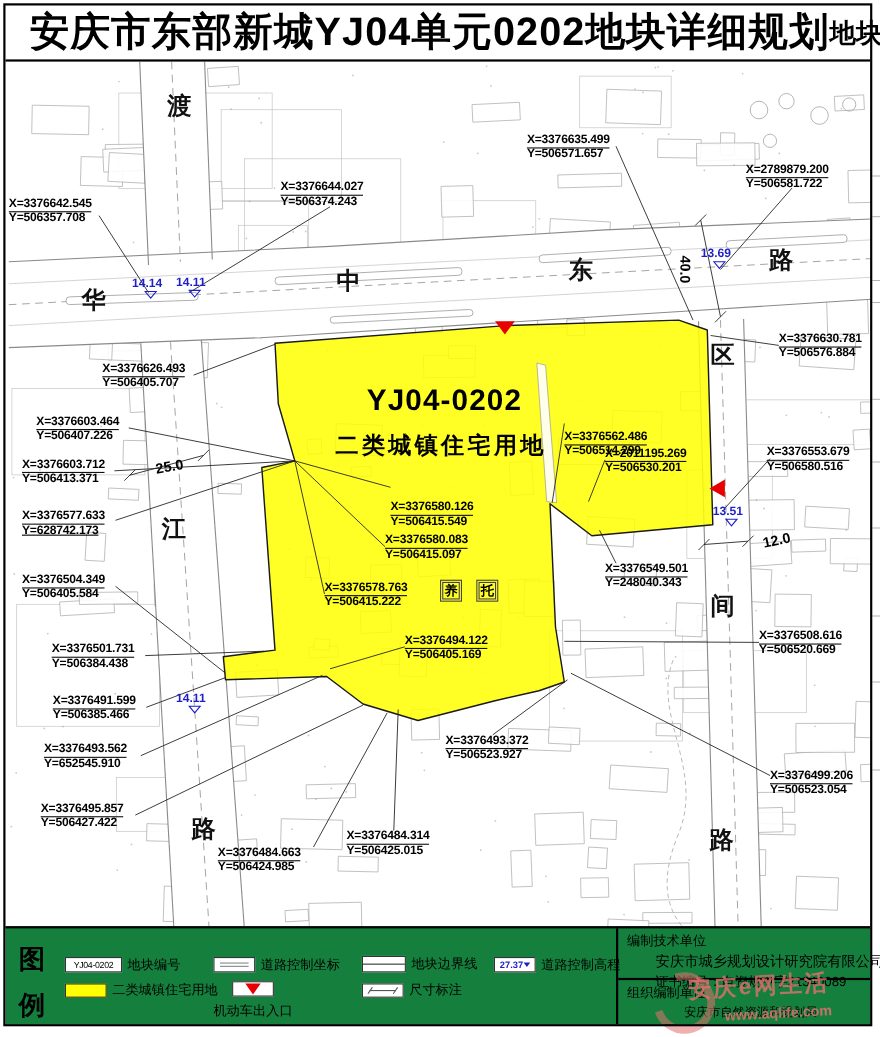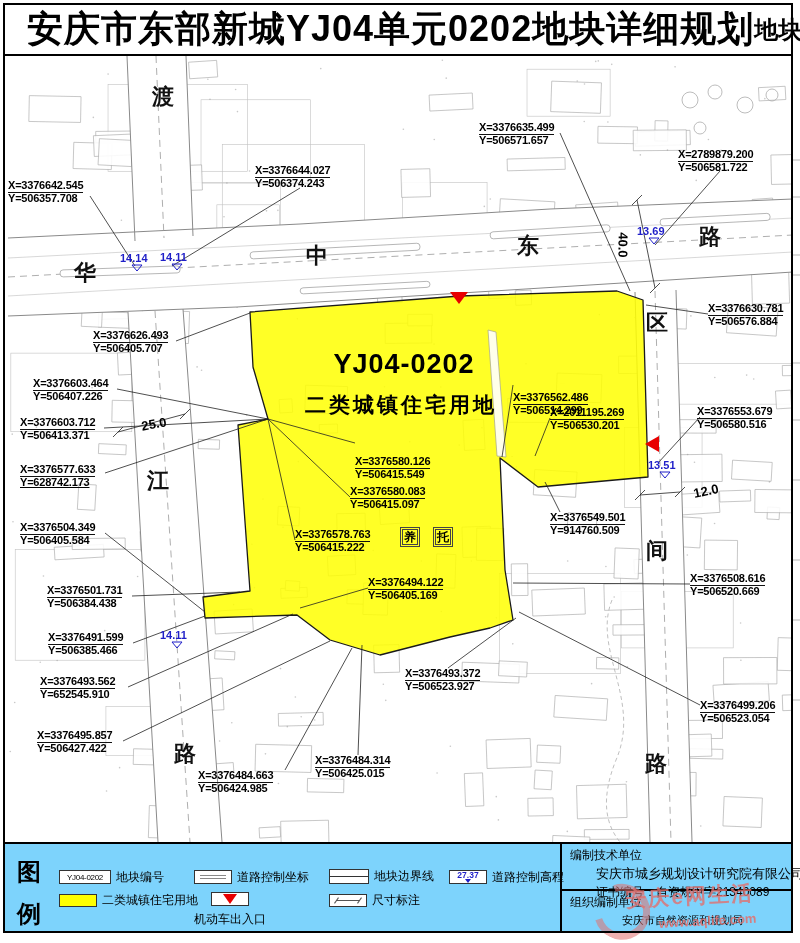--- a/index.html
+++ b/index.html
@@ -23,33 +23,33 @@
   .elev{position:absolute;font-size:11px;font-weight:bold;white-space:nowrap;}
   .dim{position:absolute;font-size:13px;font-weight:bold;white-space:nowrap;transform-origin:center;}
   .plot-code{position:absolute;left:404px;top:364px;transform:translate(-50%,-50%);
              font-size:27px;font-weight:bold;letter-spacing:1px;white-space:nowrap;}
   .plot-use{position:absolute;left:401px;top:405px;transform:translate(-50%,-50%);
             font-size:21px;font-weight:bold;letter-spacing:3px;white-space:nowrap;}
   .care{position:absolute;width:20px;height:20px;transform:translate(-50%,-50%);
         border:3px double #444;box-sizing:border-box;display:flex;align-items:center;
         justify-content:center;font-size:12px;font-weight:bold;}
   
-  #panel{position:absolute;left:5px;top:842px;width:786px;height:89px;background:#7dd3fc;
+  #panel{position:absolute;left:5px;top:842px;width:786px;height:89px;background:#15803d;
          border-top:2px solid #000;box-sizing:border-box;z-index:3;}
   .lgd-char{position:absolute;font-size:24px;font-weight:bold;}
   .legend-item{position:absolute;display:flex;align-items:center;gap:5px;height:16px;}
   .legend-item .lbl{font-size:12px;white-space:nowrap;}
   .sw{box-sizing:border-box;border:1px solid #333;background:#fff;position:relative;
       display:flex;align-items:center;justify-content:center;flex:none;}
   .sw.code{width:52px;height:14px;font-size:8px;letter-spacing:-0.3px;}
   .sw.coordbox{width:38px;height:14px;flex-direction:column;gap:2px;}
   .sw.coordbox i{display:block;width:26px;height:1px;background:#888;}
   .sw.bound{width:40px;height:15px;}
   .sw.bound i{display:block;width:100%;height:1px;background:#333;}
-  .sw.elevbox{width:38px;height:14px;flex-direction:column;}
+  .sw.elevbox{width:38px;height:14px;flex-direction:row;}
   .sw.elevbox .v{font-size:8.5px;font-weight:bold;color:#1f1fc8;line-height:8px;}
   .sw.elevbox .t{width:0;height:0;border-left:3px solid transparent;border-right:3px solid transparent;
                  border-top:4px solid #1f1fc8;}
   .sw.fill{width:38px;height:13px;background:#ffff00;}
   .sw.ent{width:38px;height:14px;}
   .sw.ent i{width:0;height:0;border-left:7px solid transparent;border-right:7px solid transparent;
             border-top:10px solid #e80000;}
   .sw.dims{width:38px;height:13px;}
   .sw.dims .ln{width:24px;height:1px;background:#555;position:relative;}
   .sw.dims .sl{position:absolute;width:7px;height:1px;background:#555;top:0;}
@@ -478,21 +478,21 @@
       <div class="coord" style="left: 33px; top: 378px;"><span class="xv">X=3376603.464</span><br><span>Y=506407.226</span></div>
       <div class="coord" style="left: 20px; top: 417px;"><span class="xv">X=3376603.712</span><br><span>Y=506413.371</span></div>
       <div class="coord" style="left: 20px; top: 464px; text-decoration: underline;"><span class="xv">X=3376577.633</span><br><span>Y=628742.173</span></div>
       <div class="coord" style="left: 20px; top: 522px;"><span class="xv">X=3376504.349</span><br><span>Y=506405.584</span></div>
       <div class="coord" style="left: 513px; top: 372px; margin-top: 20px;"><span class="xv">X=3376562.486</span><br><span>Y=506514.299</span></div>
       <div class="coord" style="left: 550px; top: 407px;"><span class="xv">X=2011195.269</span><br><span>Y=506530.201</span></div>
       <div class="coord" style="left: 697px; top: 406px;"><span class="xv">X=3376553.679</span><br><span>Y=506580.516</span></div>
       <div class="coord" style="left: 355px; top: 456px;"><span class="xv">X=3376580.126</span><br><span>Y=506415.549</span></div>
       <div class="coord" style="left: 350px; top: 486px;"><span class="xv">X=3376580.083</span><br><span>Y=506415.097</span></div>
       <div class="coord" style="left: 295px; top: 529px;"><span class="xv">X=3376578.763</span><br><span>Y=506415.222</span></div>
-      <div class="coord" style="left: 550px; top: 512px;"><span class="xv">X=3376549.501</span><br><span>Y=914760.509</span></div>
+      <div class="coord" style="left: 550px; top: 512px;"><span class="xv">X=3376549.501</span><br><span>Y=248040.343</span></div>
       <div class="coord" style="left: 690px; top: 573px;"><span class="xv">X=3376508.616</span><br><span>Y=506520.669</span></div>
       <div class="coord" style="left: 368px; top: 577px;"><span class="xv">X=3376494.122</span><br><span>Y=506405.169</span></div>
       <div class="coord" style="left: 47px; top: 585px;"><span class="xv">X=3376501.731</span><br><span>Y=506384.438</span></div>
       <div class="coord" style="left: 48px; top: 632px;"><span class="xv">X=3376491.599</span><br><span>Y=506385.466</span></div>
       <div class="coord" style="left: 40px; top: 676px;"><span class="xv">X=3376493.562</span><br><span>Y=652545.910</span></div>
       <div class="coord" style="left: 37px; top: 730px;"><span class="xv">X=3376495.857</span><br><span>Y=506427.422</span></div>
       <div class="coord" style="left: 405px; top: 668px;"><span class="xv">X=3376493.372</span><br><span>Y=506523.927</span></div>
       <div class="coord" style="left: 700px; top: 700px;"><span class="xv">X=3376499.206</span><br><span>Y=506523.054</span></div>
       <div class="coord" style="left: 198px; top: 770px;"><span class="xv">X=3376484.663</span><br><span>Y=506424.985</span></div>
       <div class="coord" style="left: 315px; top: 755px;"><span class="xv">X=3376484.314</span><br><span>Y=506425.015</span></div>

